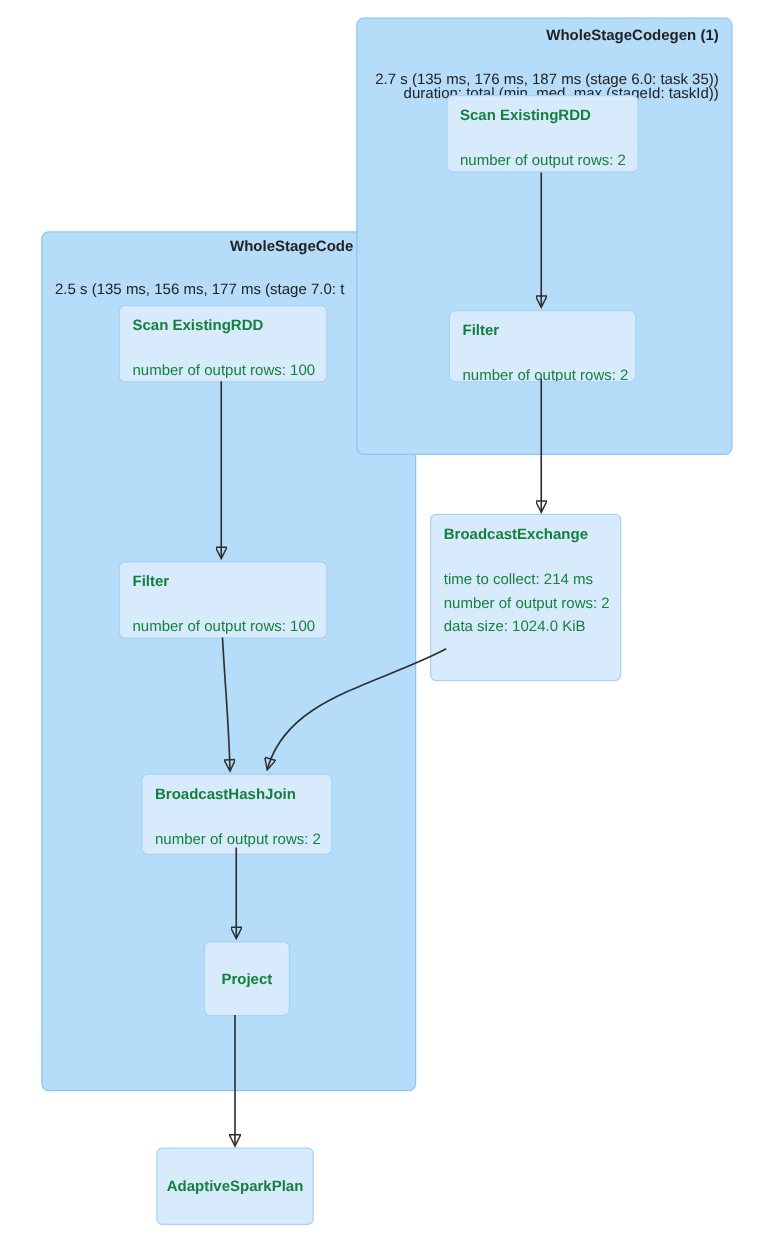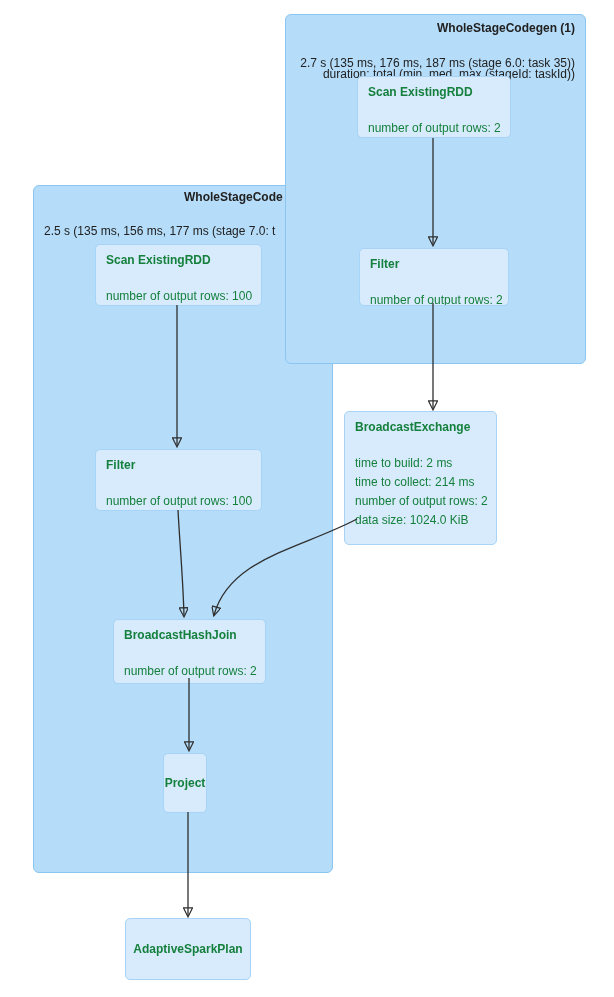--- a/index.html
+++ b/index.html
@@ -63,21 +63,21 @@
     <div class="node" style="left:61px;top:263px;width:167px;height:62px;">
       <div class="node-title">Filter</div>
       <div class="node-metric">number of output rows: 100</div>
     </div>
 
     <div class="node" style="left:79px;top:433px;width:153px;height:65px;">
       <div class="node-title">BroadcastHashJoin</div>
       <div class="node-metric">number of output rows: 2</div>
     </div>
 
-    <div class="node label-only" style="left:129px;top:567px;width:44px;height:60px;">
+    <div class="node label-only" style="left:129px;top:567px;width:69px;height:60px;">
       <div class="node-title">Project</div>
     </div>
   </div>
 
   <div class="cluster z2" style="left:285px;top:14px;width:301px;height:350px;">
     <div class="cluster-title right-align" style="top:7px;">WholeStageCodegen (1)</div>
     <div class="cluster-sub right-align" style="top:29px;margin-top:24px;">duration: total (min, med, max (stageId: taskId))</div>
     <div class="cluster-sub right-align" style="top:42px;">2.7 s (135 ms, 176 ms, 187 ms (stage 6.0: task 35))</div>
 
     <div class="node" style="left:71px;top:61px;width:154px;height:62px;">
@@ -86,21 +86,20 @@
     </div>
 
     <div class="node" style="left:73px;top:233px;width:150px;height:58px;">
       <div class="node-title">Filter</div>
       <div class="node-metric">number of output rows: 2</div>
     </div>
   </div>
 
   <div class="node z2" style="left:344px;top:411px;width:153px;height:134px;">
     <div class="node-title">BroadcastExchange</div>
-    <div class="node-metric">time to build: 2 ms</div>
     <div class="node-metric">time to collect: 214 ms</div>
     <div class="node-metric">number of output rows: 2</div>
     <div class="node-metric">data size: 1024.0 KiB</div>
   </div>
 
   <div class="node label-only z1" style="left:125px;top:918px;width:126px;height:62px;">
     <div class="node-title">AdaptiveSparkPlan</div>
   </div>
 
   <svg class="edges z3" width="614" height="997" viewBox="0 0 614 997">

